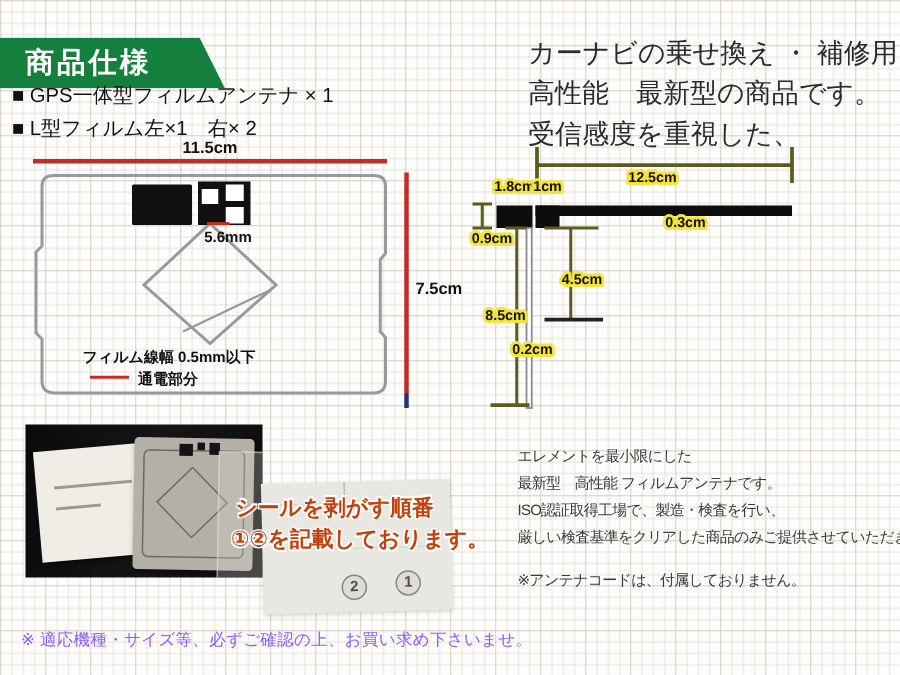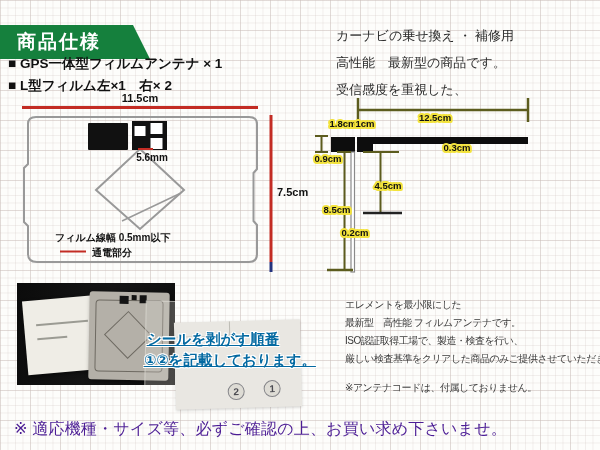--- a/index.html
+++ b/index.html
@@ -16,31 +16,31 @@
   }
   .abs{position:absolute;}
   
   .banner{
     left:0;top:10px;width:150px;height:34px;background:#15803d;
     clip-path:polygon(0 0, calc(100% - 17px) 0, 100% 100%, 0 100%);
     display:flex;align-items:center;padding-left:17px;box-sizing:border-box;margin-top:15px;
   }
   .banner span{color:#fff;font-size:19px;font-weight:bold;letter-spacing:2px;}
   
-  .bullets{left:8px;top:53px;font-size:13.5px;font-weight:bold;color:#111;line-height:22px;white-space:nowrap;}
+  .bullets{left:8px;top:53px;font-size:13.5px;font-weight:normal;color:#111;line-height:22px;white-space:nowrap;}
   
-  .intro{left:336px;top:22px;font-size:13px;color:#2b2b2b;line-height:27px;white-space:nowrap;}
+  .intro{left:352px;top:22px;font-size:18px;color:#2b2b2b;line-height:27px;white-space:nowrap;}
   
   .desc{left:345px;top:296px;font-size:10px;letter-spacing:-0.5px;color:#3a3a3a;line-height:18px;white-space:nowrap;}
   .desc .note{margin-top:11px;}
   
-  .footer{left:14px;top:419px;font-size:16px;color:#4c1d95;white-space:nowrap;letter-spacing:0.2px;}
+  .footer{left:14px;top:419px;font-size:11px;color:#8b5cf6;white-space:nowrap;letter-spacing:0.2px;}
   
-  .caption{left:147px;top:329px;font-size:14.5px;font-weight:bold;color:#0369a1;line-height:21px;white-space:nowrap;
-    text-shadow:1px 1px 0 #fff,-1px -1px 0 #fff,1px -1px 0 #fff,-1px 1px 0 #fff,0 1px 0 #fff,0 -1px 0 #fff;text-decoration:underline;}
+  .caption{left:157px;top:329px;font-size:14.5px;font-weight:bold;color:#c2410c;line-height:21px;white-space:nowrap;
+    text-shadow:1px 1px 0 #fff,-1px -1px 0 #fff,1px -1px 0 #fff,-1px 1px 0 #fff,0 1px 0 #fff,0 -1px 0 #fff;}
   .caption .l2{margin-left:-3px;text-align:center;}
   
   .photo-dark{left:17px;top:283px;width:158px;height:102px;background:linear-gradient(100deg,#0b0b0b 0%,#161616 55%,#0e0e0e 100%);overflow:hidden;}
   .envelope{position:absolute;left:8px;top:14px;width:100px;height:74px;background:#efede6;transform:rotate(-5deg);box-shadow:2px 2px 4px rgba(0,0,0,.5);}
   .envline{position:absolute;background:#9b9b93;height:2px;}
   .grayfilm{position:absolute;left:72px;top:9px;width:80px;height:88px;background:#b4b0a8;transform:rotate(1deg);border-radius:3px;box-shadow:2px 2px 5px rgba(0,0,0,.55);}
   .grayfilm .inner{position:absolute;left:6px;top:8px;right:6px;bottom:8px;border:1.5px solid #6e6a62;border-radius:4px;}
   .grayfilm .diamond{position:absolute;left:22px;top:26px;width:32px;height:32px;border:1.5px solid #6e6a62;transform:rotate(45deg);}
   .grayfilm .chip{position:absolute;background:#141414;}
   .clearfilm{position:absolute;left:128px;top:18px;width:46px;height:90px;background:rgba(214,211,204,0.30);border:1px solid rgba(228,225,218,0.55);transform:rotate(1deg);}

